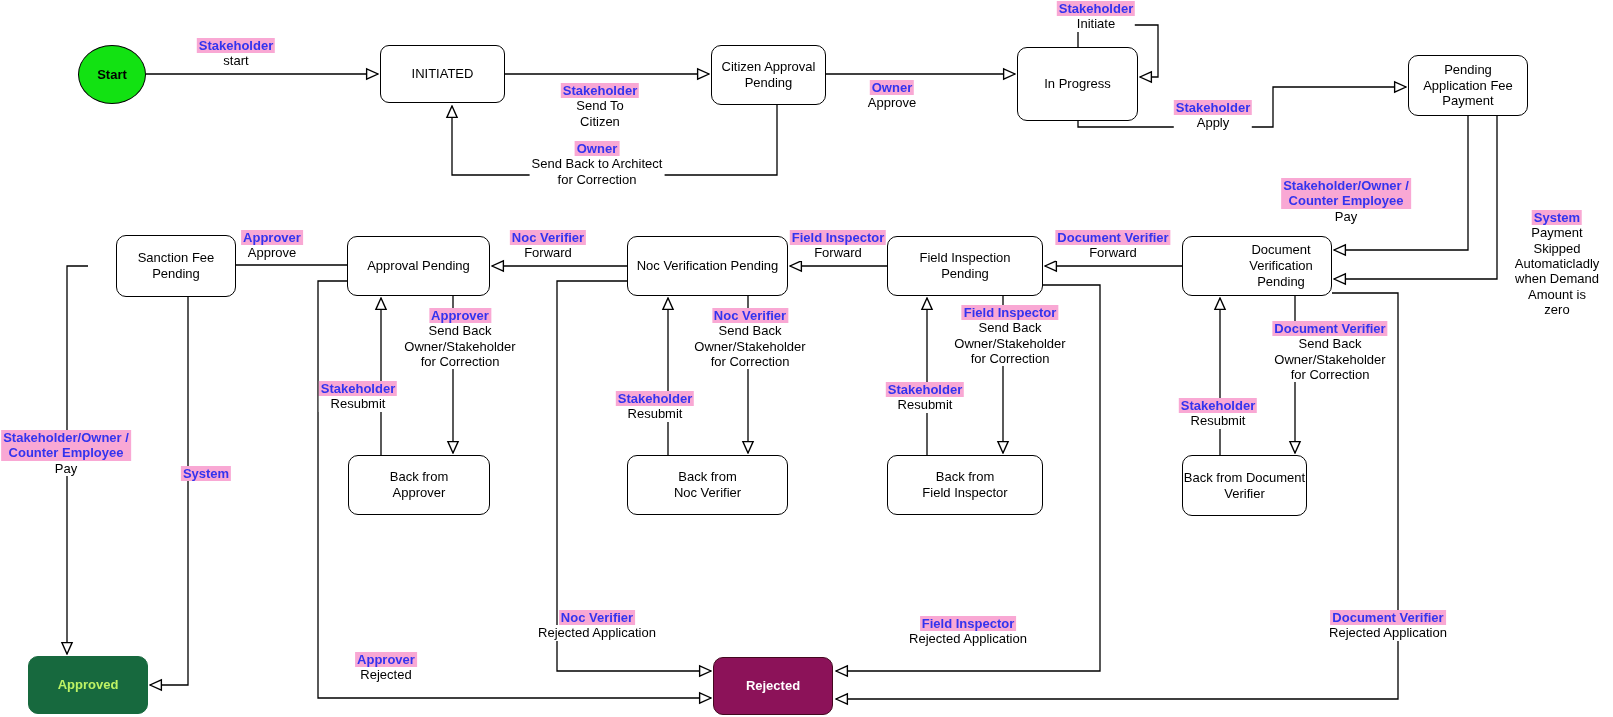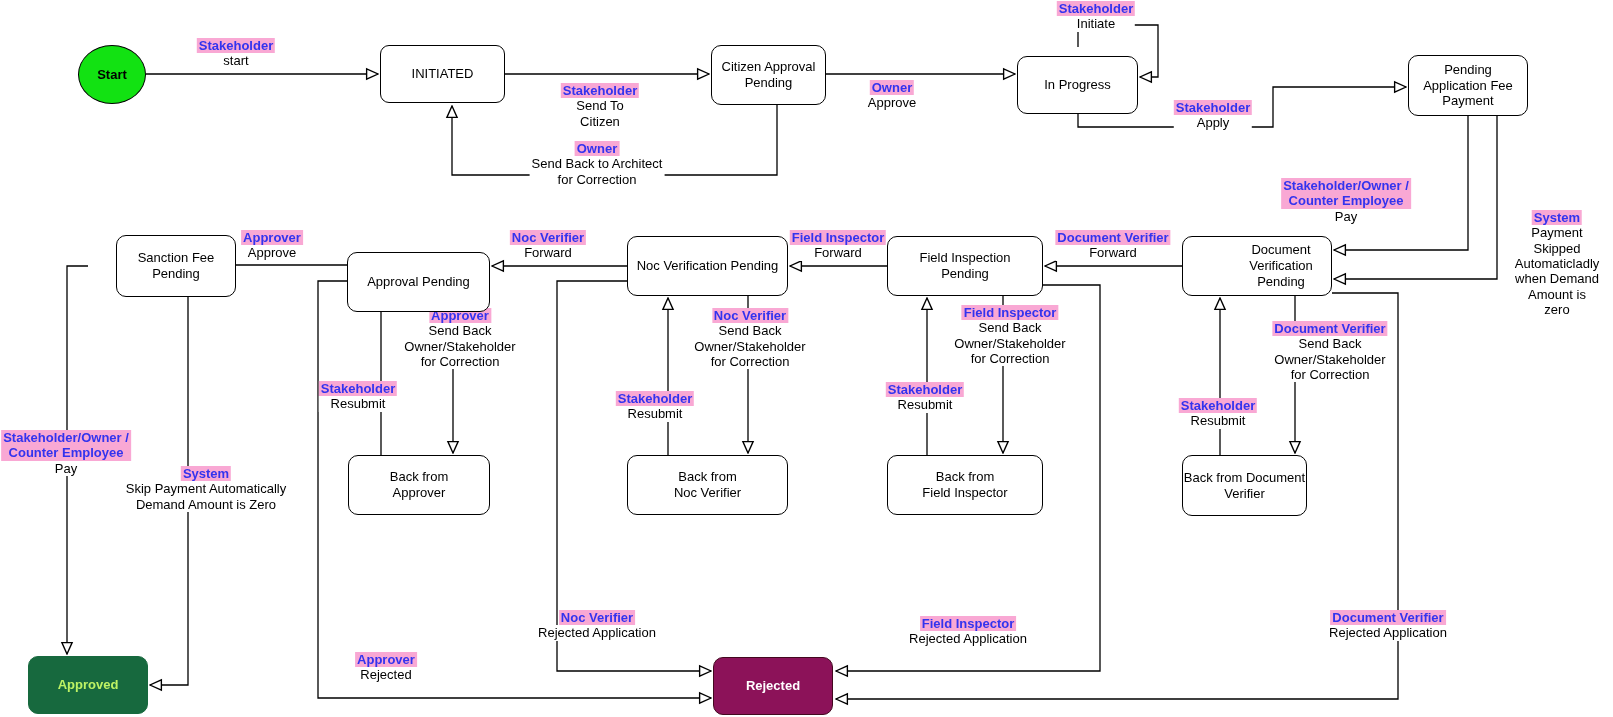--- a/index.html
+++ b/index.html
@@ -68,33 +68,33 @@
   <div class="node ellipse" style="left:78px;top:45px;width:68px;height:59px;">
     <span>Start</span>
     </div>
   <div class="node" style="left:380px;top:45px;width:125px;height:58px;border-radius:9px;">
     <span>INITIATED</span>
     </div>
   <div class="node" style="left:711px;top:45px;width:115px;height:60px;">
     <span>Citizen Approval
 Pending</span>
     </div>
-  <div class="node" style="left:1017px;top:56px;width:121px;height:58px;">
+  <div class="node" style="left:1017px;top:47px;width:121px;height:74px;">
     <span>In Progress</span>
     </div>
   <div class="node" style="left:1408px;top:55px;width:120px;height:61px;">
     <span>Pending
 Application Fee
 Payment</span>
     </div>
   <div class="node" style="left:88px;top:235px;width:120px;height:62px;margin-left:28px;">
     <span>Sanction Fee
 Pending</span>
     </div>
-  <div class="node" style="left:347px;top:236px;width:143px;height:60px;margin-top:16px;">
+  <div class="node" style="left:347px;top:236px;width:143px;height:60px;">
     <span>Approval Pending</span>
     </div>
   <div class="node" style="left:627px;top:236px;width:161px;height:60px;">
     <span>Noc Verification Pending</span>
     </div>
   <div class="node" style="left:887px;top:236px;width:156px;height:60px;">
     <span>Field Inspection
 Pending</span>
     </div>
   <div class="node" style="left:1182px;top:236px;width:150px;height:60px;padding-left:48px;">
@@ -197,22 +197,21 @@
 for Correction</span></div>
   <div class="elabel" style="left:1218px;top:398px;">
     <span class="actor">Stakeholder</span>
     <span class="action">Resubmit</span></div>
   <div class="elabel" style="left:66px;top:430px;">
     <span class="actor">Stakeholder/Owner /
 Counter Employee</span>
     <span class="action">Pay</span></div>
   <div class="elabel" style="left:206px;top:466px;">
     <span class="actor">System</span>
-    <span class="action">Skip Payment Automatically
-Demand Amount is Zero</span></div>
+    </div>
   <div class="elabel" style="left:386px;top:652px;">
     <span class="actor">Approver</span>
     <span class="action">Rejected</span></div>
   <div class="elabel" style="left:597px;top:610px;">
     <span class="actor">Noc Verifier</span>
     <span class="action">Rejected Application</span></div>
   <div class="elabel" style="left:968px;top:616px;">
     <span class="actor">Field Inspector</span>
     <span class="action">Rejected Application</span></div>
   <div class="elabel" style="left:1388px;top:610px;">

